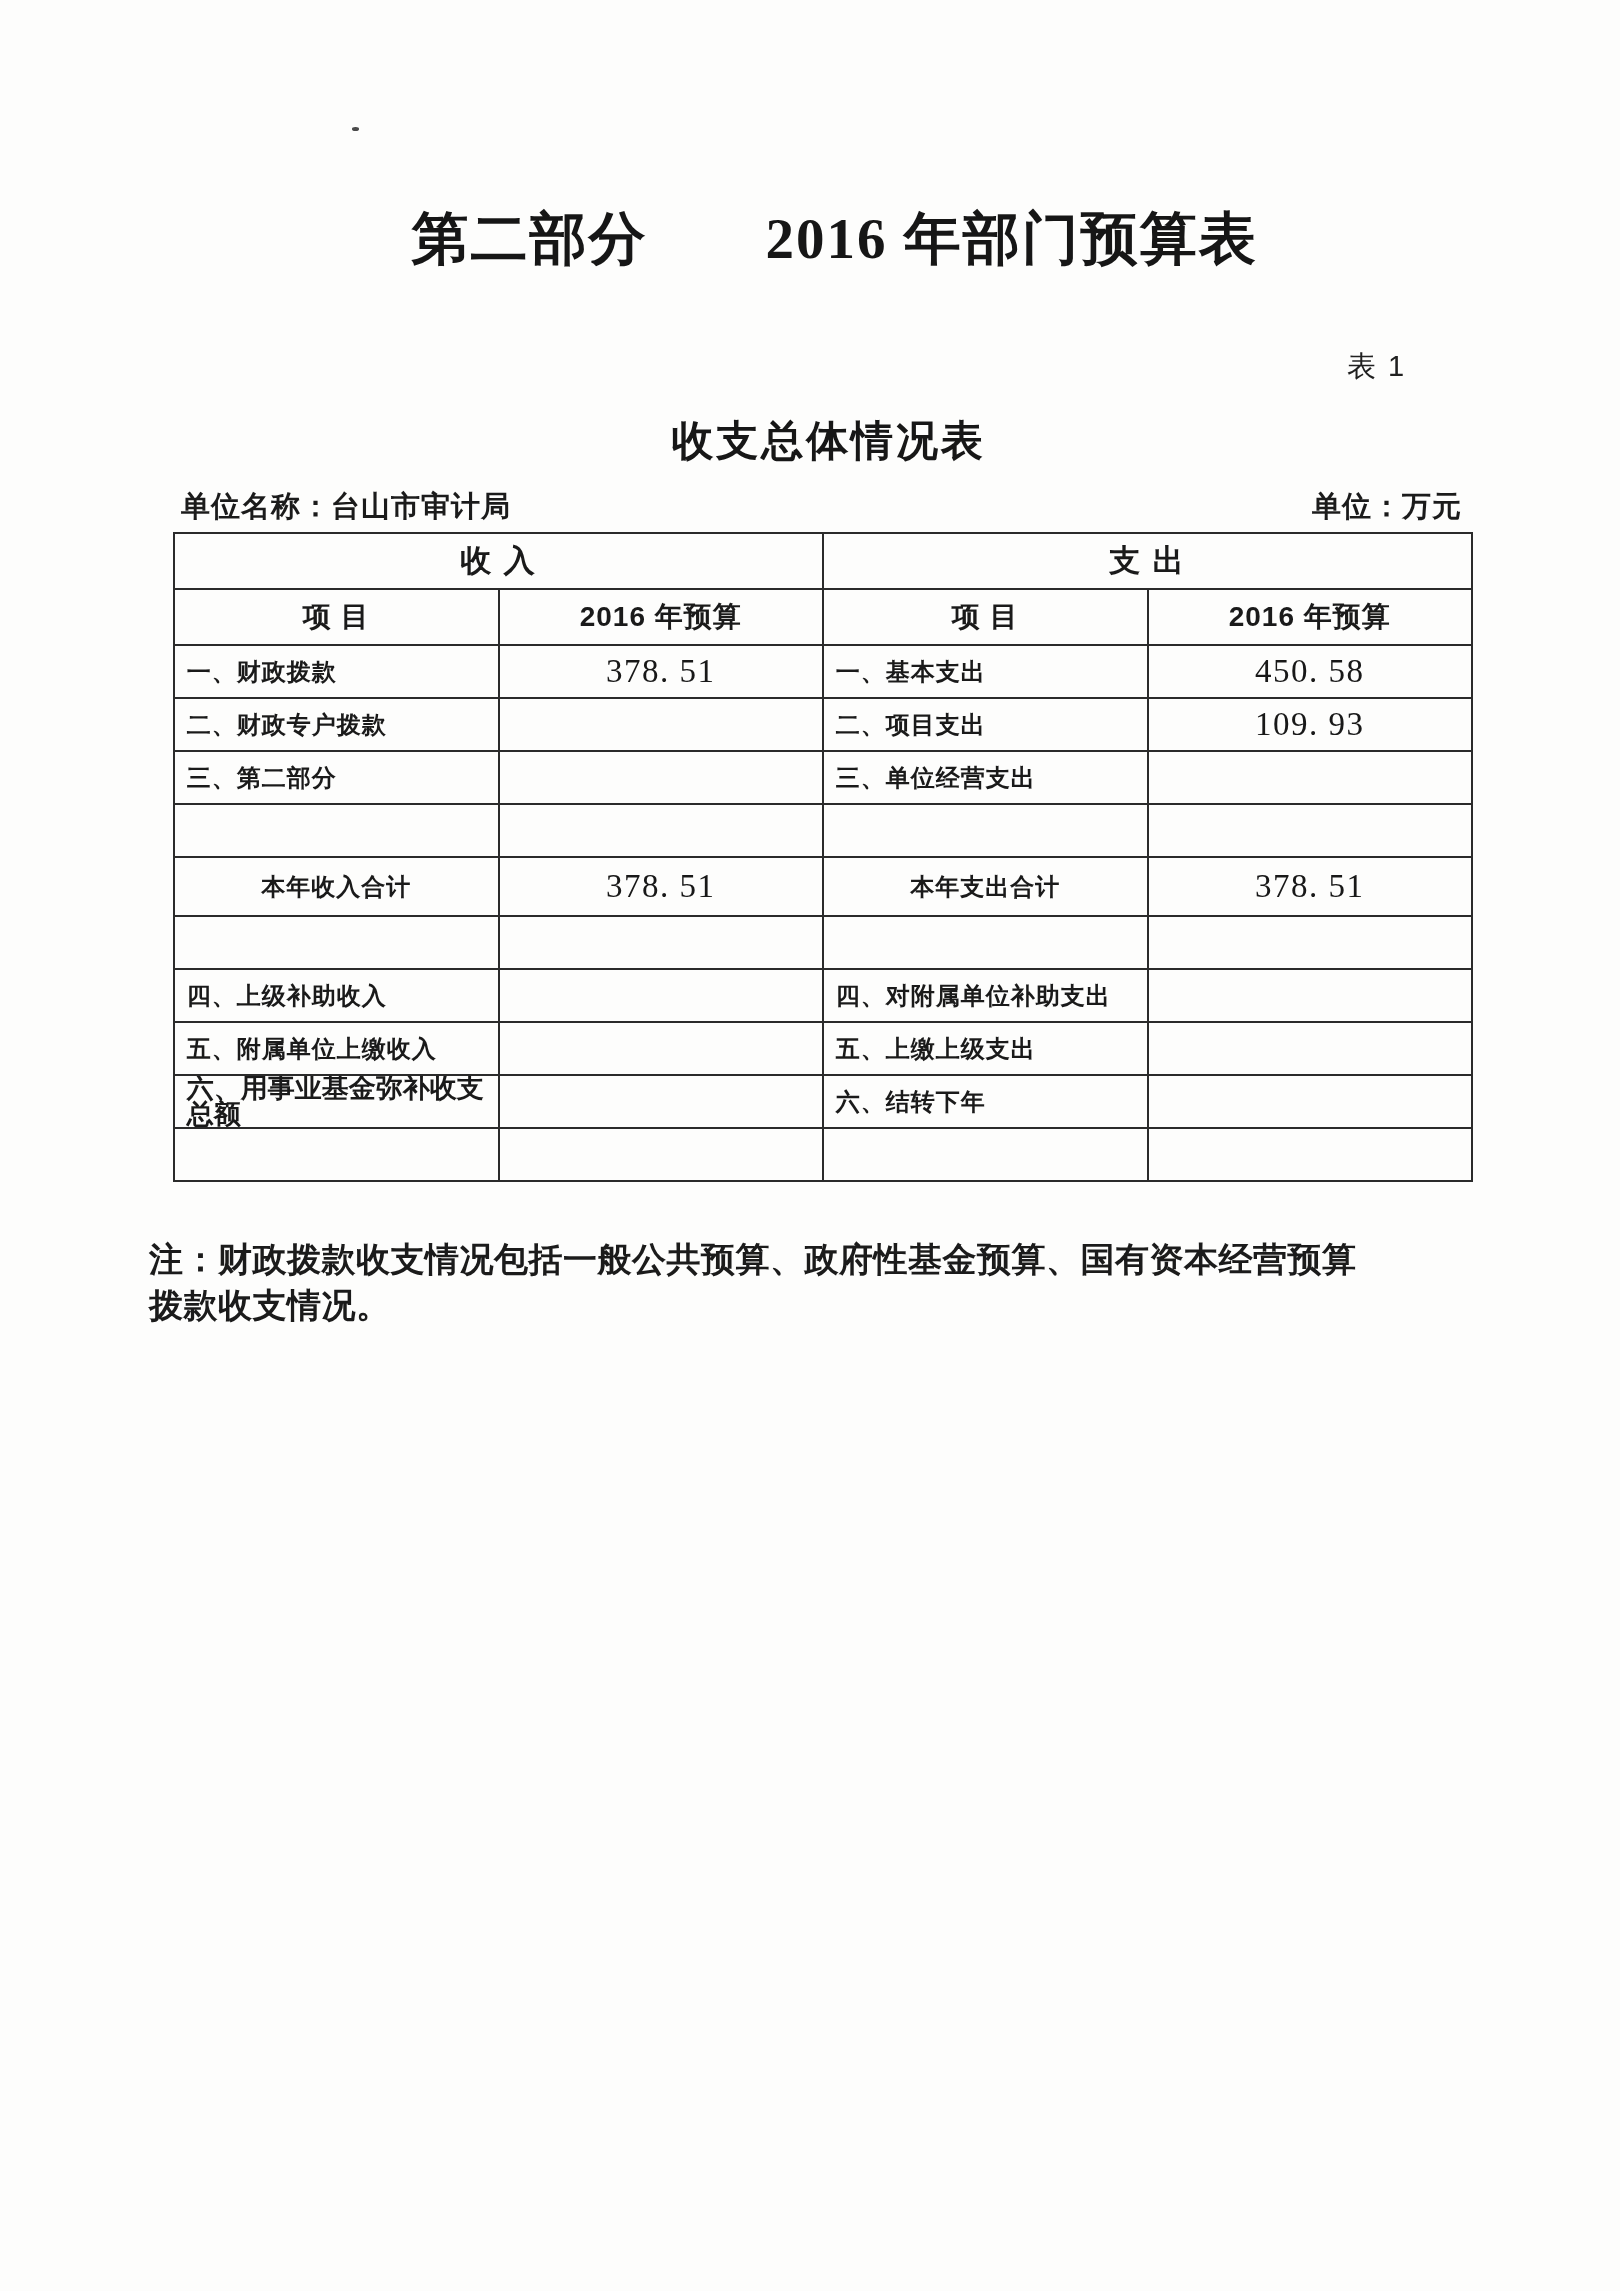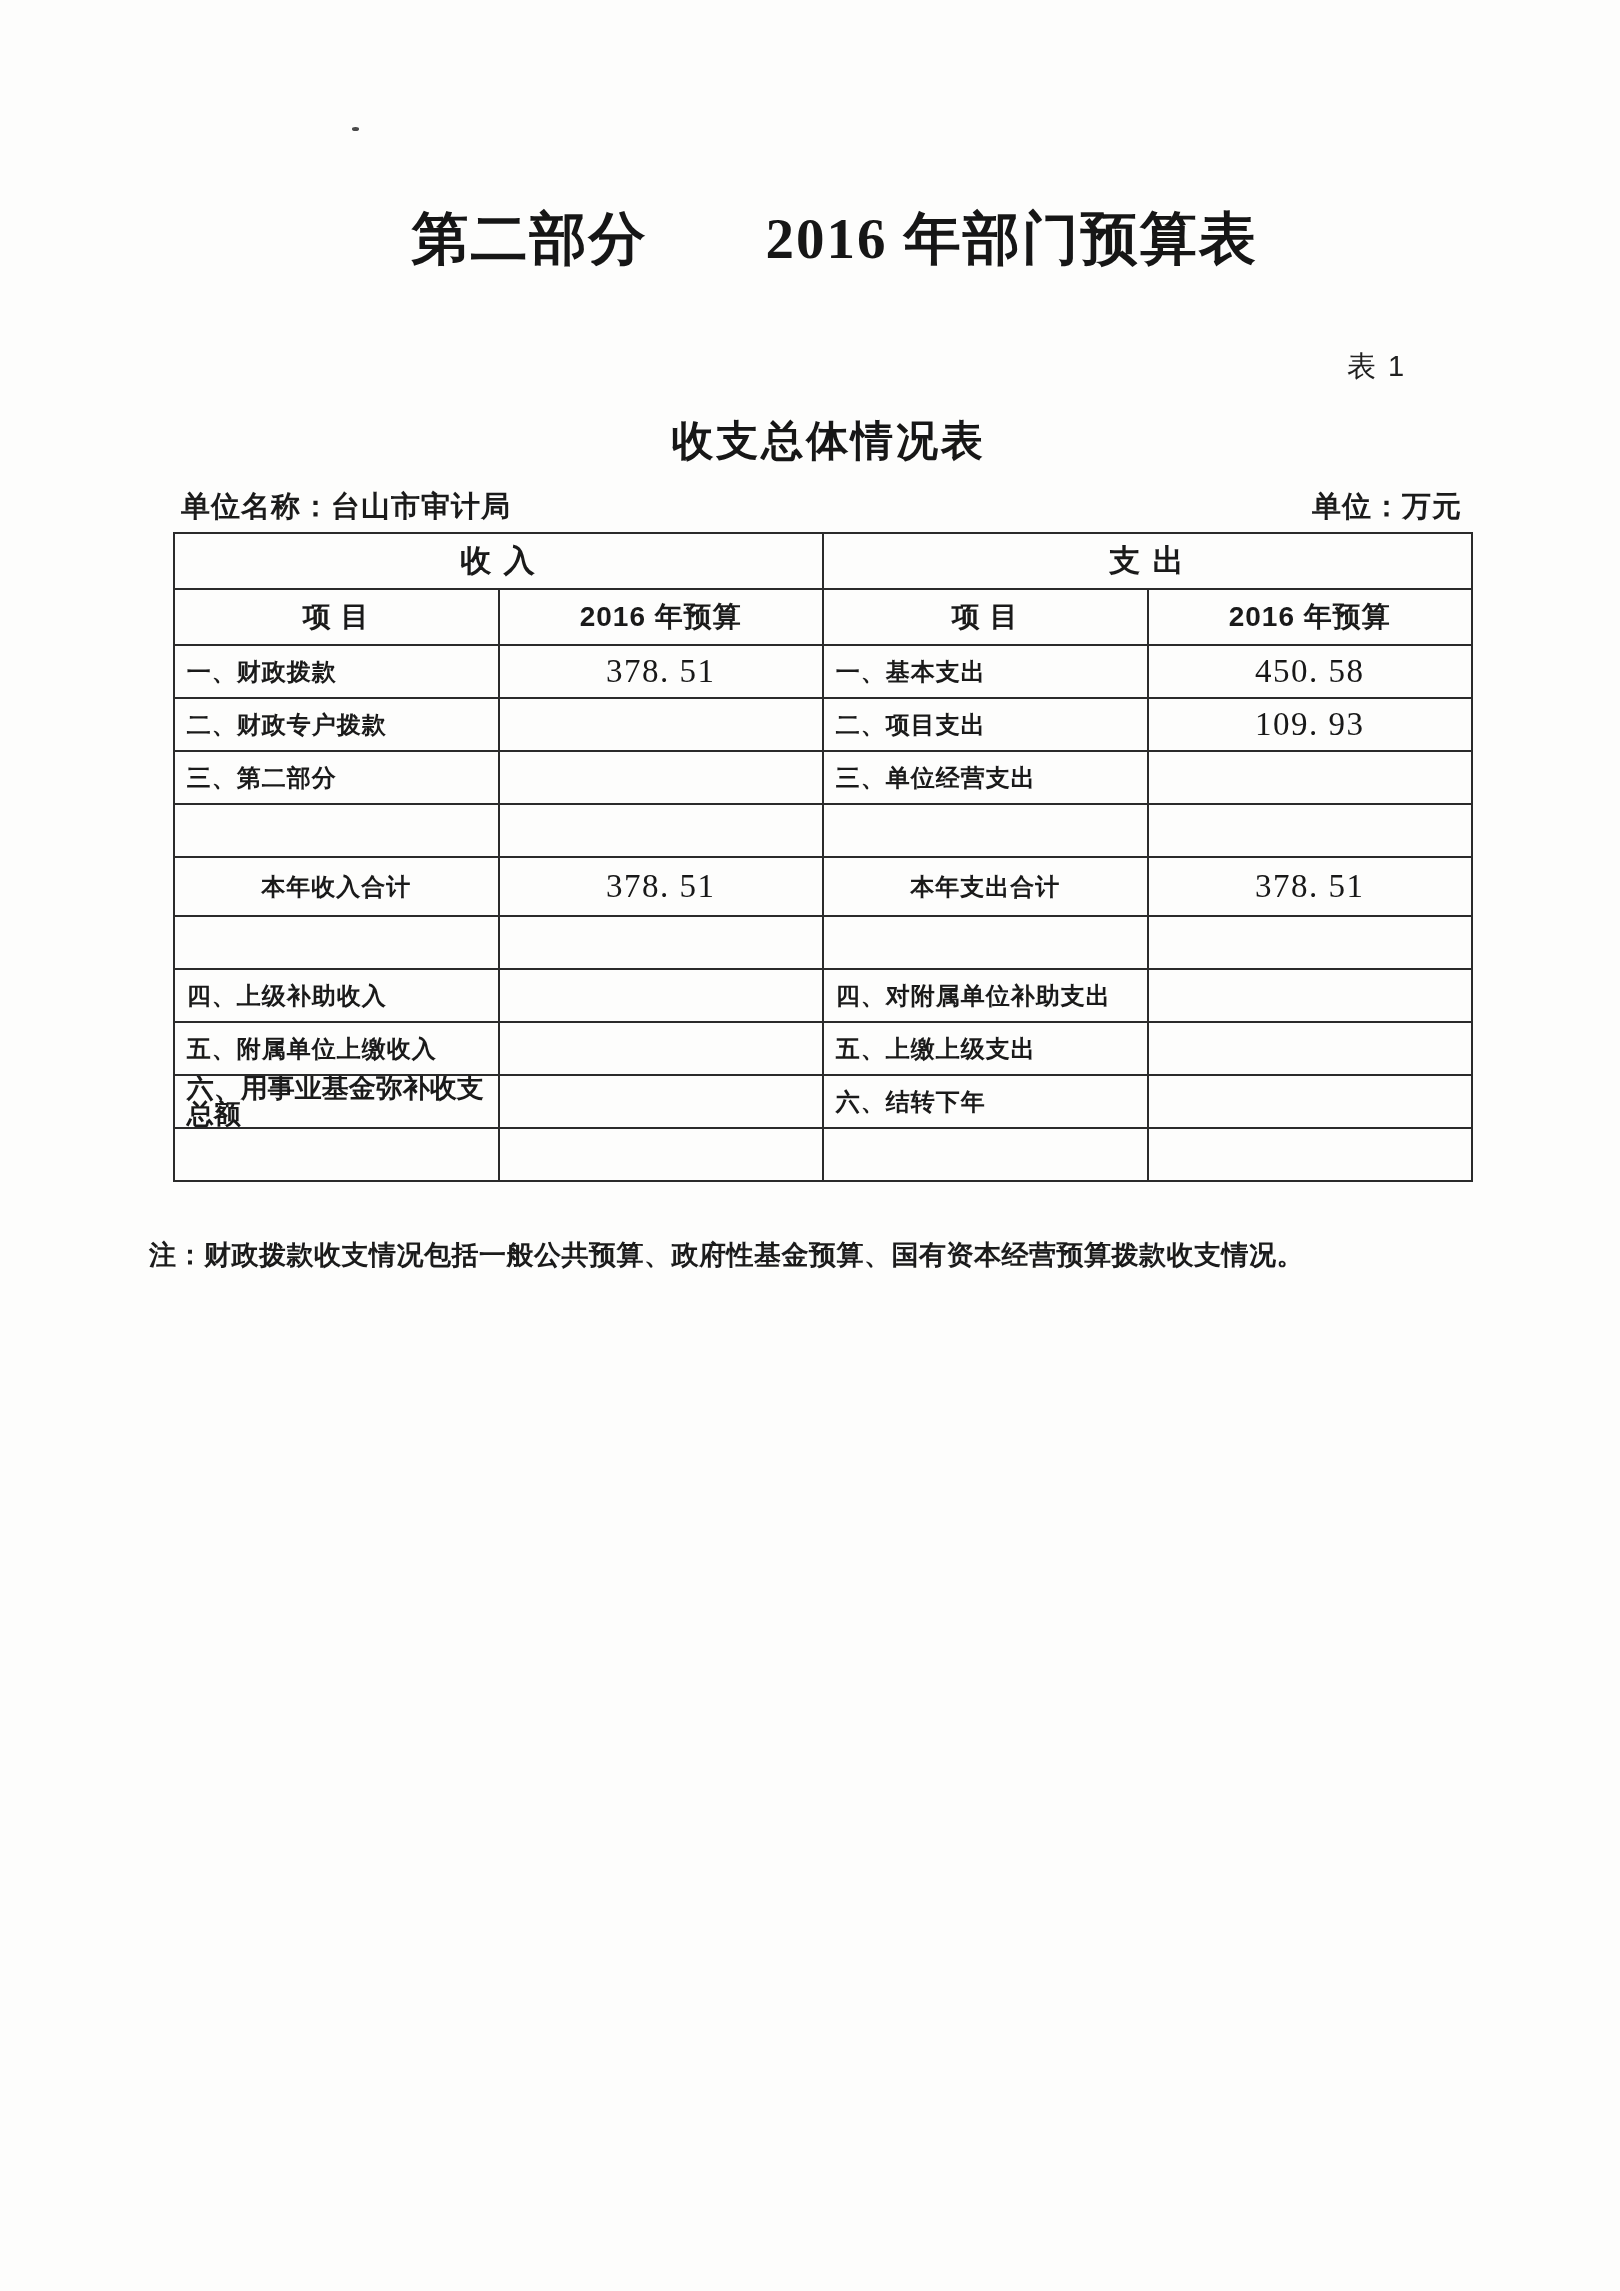--- a/index.html
+++ b/index.html
@@ -80,21 +80,21 @@
   tr.sum-row td.label-cell { text-align: center; padding: 16px; }
   td.value-cell {
     text-align: center;
     font-family: "Liberation Serif", serif;
     font-size: 33px; font-weight: 400;
     letter-spacing: 1.5px;
     color: #181818;
   }
   .footnote {
     position: absolute; top: 1237px; left: 149px; width: 1235px;
-    font-size: 27px; font-weight: 600; letter-spacing: 0.5px;
+    font-size: 34px; font-weight: 600; letter-spacing: 0.5px;
     color: #1b1b1b;
   }
 </style>
 </head>
 <body>
 
 <div class="scan-dot"></div>
 
 <div class="main-title">第二部分　　2016 年部门预算表</div>
 

